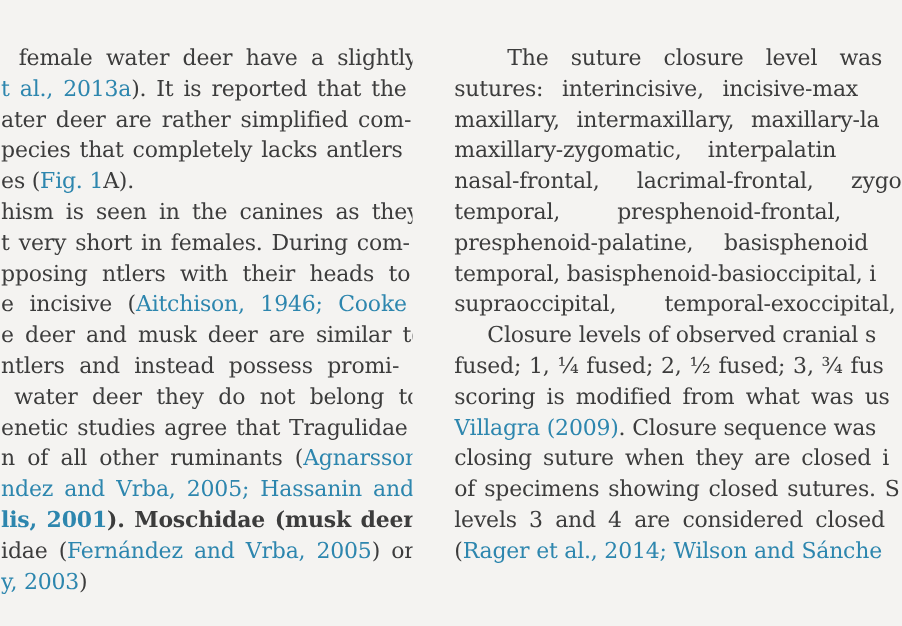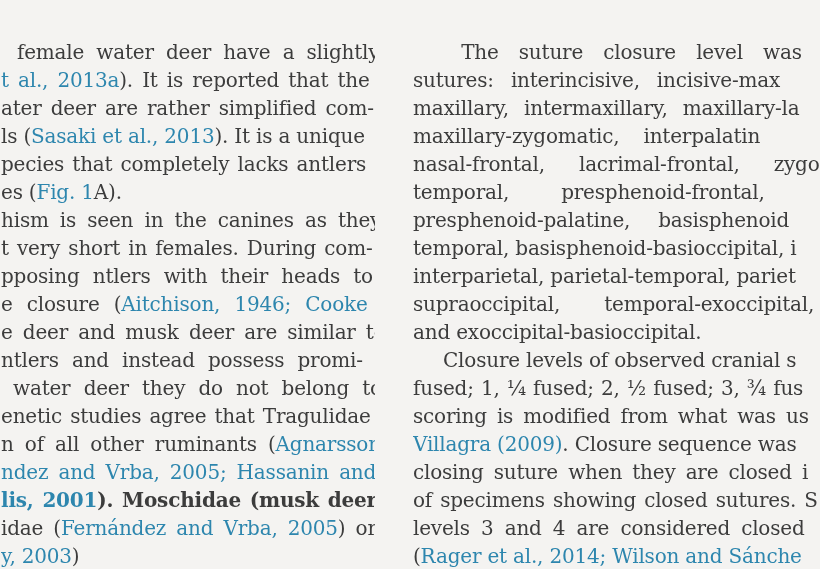--- a/index.html
+++ b/index.html
@@ -48,49 +48,46 @@
   }
 </style>
 </head>
 <body>
 
 <div class="page">
   <div class="col" id="col-left">
       <div class="line" style="margin-left: 16px; word-spacing: 6px;"><span>female water deer have a slightly</span></div>
       <div class="line" style="word-spacing: 3px;"><span class="cite">t al., 2013a</span><span>). It is reported that the</span></div>
       <div class="line" style="word-spacing: 3px;"><span>ater deer are rather simplified com-</span></div>
-      <div class="line"><span>ls (</span><span class="cite">Sasaki et al., 2013</span><span>). It is a unique</span></div>
       <div class="line" style="word-spacing: 2px;"><span>pecies that completely lacks antlers</span></div>
       <div class="line"><span>es (</span><span class="cite">Fig. 1</span><span>A).</span></div>
       <div class="line" style="word-spacing: 5px;"><span>hism is seen in the canines as they</span></div>
       <div class="line" style="word-spacing: 2px;"><span>t very short in females. During com-</span></div>
       <div class="line" style="word-spacing: 7px;"><span>pposing ntlers with their heads to</span></div>
-      <div class="line" style="word-spacing: 8px;"><span>e closure (</span><span class="cite">Aitchison, 1946; Cooke</span></div>
+      <div class="line" style="word-spacing: 8px;"><span>e incisive (</span><span class="cite">Aitchison, 1946; Cooke</span></div>
       <div class="line" style="word-spacing: 4px;"><span>e deer and musk deer are similar to</span></div>
       <div class="line" style="word-spacing: 7px;"><span>ntlers and instead possess promi-</span></div>
       <div class="line" style="margin-left: 12px; word-spacing: 7px;"><span>water deer they do not belong to</span></div>
       <div class="line" style="word-spacing: 2px;"><span>enetic studies agree that Tragulidae</span></div>
       <div class="line" style="word-spacing: 5px;"><span>n of all other ruminants (</span><span class="cite">Agnarsson</span></div>
       <div class="line" style="word-spacing: 4px;"><span class="cite">ndez and Vrba, 2005; Hassanin and</span></div>
       <div class="line" style="word-spacing: 2px; font-weight: bold;"><span class="cite">lis, 2001</span><span>). Moschidae (musk deer) is</span></div>
       <div class="line" style="word-spacing: 4px;"><span>idae (</span><span class="cite">Fernández and Vrba, 2005</span><span>) or</span></div>
       <div class="line"><span class="cite">y, 2003</span><span>)</span></div>
     </div>
   <div class="col" id="col-right">
       <div class="line" style="margin-left: 30px; word-spacing: 14px; text-align: center;"><span>The suture closure level was</span></div>
       <div class="line"><span>sutures:</span><span style="margin-left: 17px;">interincisive,</span><span style="margin-left: 17px;">incisive-max</span></div>
       <div class="line" style="word-spacing: 9px;"><span>maxillary, intermaxillary, maxillary-la</span></div>
       <div class="line"><span>maxillary-zygomatic,</span><span style="margin-left: 24px;">interpalatin</span></div>
       <div class="line"><span>nasal-frontal,</span><span style="margin-left: 34px;">lacrimal-frontal,</span><span style="margin-left: 34px;">zygo</span></div>
       <div class="line"><span>temporal,</span><span style="margin-left: 52px;">presphenoid-frontal,</span></div>
       <div class="line"><span>presphenoid-palatine,</span><span style="margin-left: 28px;">basisphenoid</span></div>
       <div class="line"><span>temporal, basisphenoid-basioccipital, i</span></div>
-      <div class="line"><span>interparietal, parietal-temporal, pariet</span></div>
       <div class="line"><span>supraoccipital,</span><span style="margin-left: 44px;">temporal-exoccipital,</span></div>
-      <div class="line"><span>and exoccipital-basioccipital.</span></div>
       <div class="line" style="margin-left: 30px;"><span>Closure levels of observed cranial s</span></div>
       <div class="line" style="word-spacing: 1px;"><span>fused; 1, ¼ fused; 2, ½ fused; 3, ¾ fus</span></div>
       <div class="line" style="word-spacing: 4px;"><span>scoring is modified from what was us</span></div>
       <div class="line"><span class="cite">Villagra (2009)</span><span>. Closure sequence was</span></div>
       <div class="line" style="word-spacing: 4px;"><span>closing suture when they are closed i</span></div>
       <div class="line" style="word-spacing: 2px;"><span>of specimens showing closed sutures. S</span></div>
       <div class="line" style="word-spacing: 5px;"><span>levels 3 and 4 are considered closed</span></div>
       <div class="line"><span>(</span><span class="cite">Rager et al., 2014; Wilson and Sánche</span></div>
     </div>
 </div>

